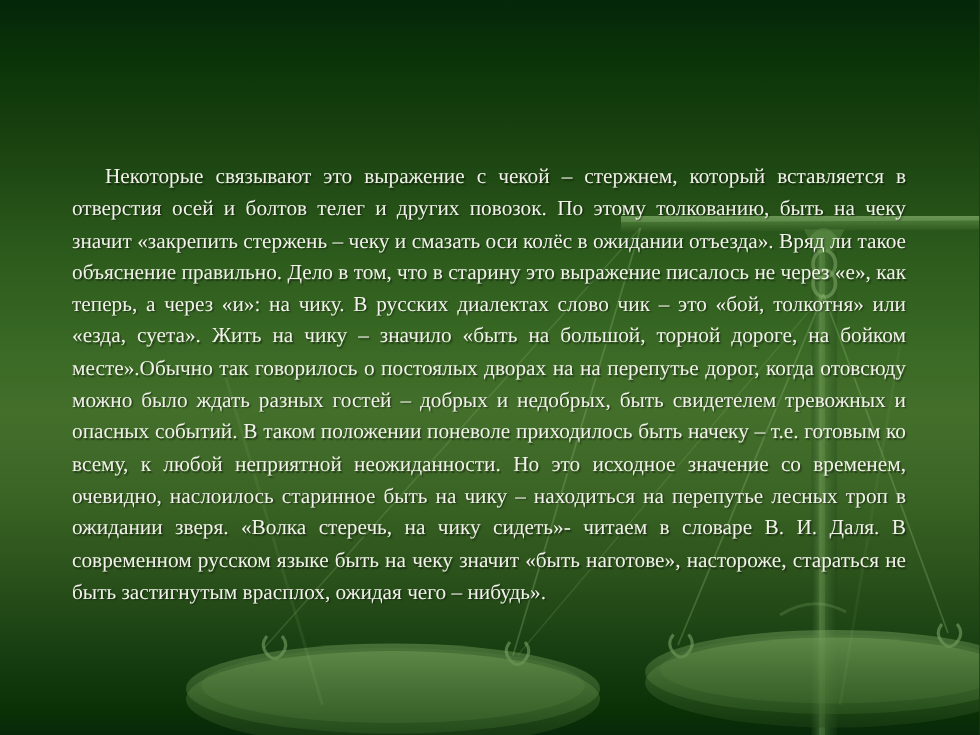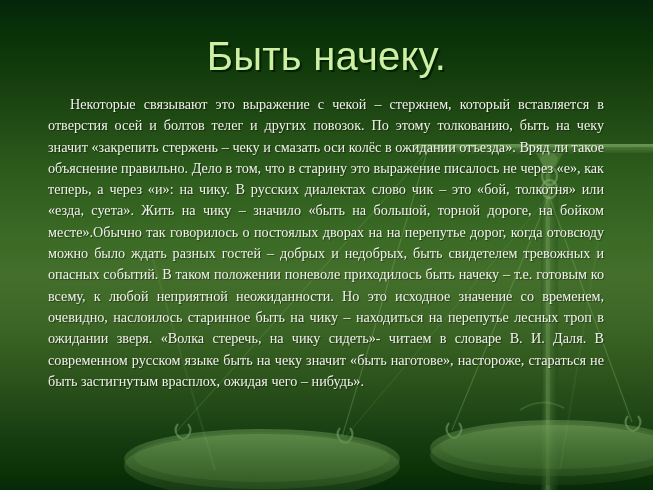--- a/index.html
+++ b/index.html
@@ -53,21 +53,21 @@
     color: #cdf0a5;
     letter-spacing: 0.2px;
     text-shadow: 2px 2px 1px rgba(2,26,2,0.85);
     white-space: nowrap;
   }
 
   
   #body-text {
     position: absolute;
     left: 48px;
-    top: 94px;
+    top: 108px;
     width: 556px;
     font-size: 14.2px;
     line-height: 21.3px;
     color: #f2f2ea;
     text-align: justify;
     text-indent: 22px;
     text-shadow: 1px 1px 1px rgba(0,0,0,0.45);
     -webkit-font-smoothing: antialiased;
   }
 </style>
@@ -131,17 +131,16 @@
     <ellipse cx="556" cy="455" rx="126" ry="30" fill="url(#panGrad)"></ellipse>
     <ellipse cx="556" cy="448" rx="126" ry="28" fill="url(#panGradTop)"></ellipse>
     <ellipse cx="556" cy="446" rx="116" ry="23" fill="#5e8e48" opacity="0.20"></ellipse>
 
     <path d="M520 410 q22 -14 44 -2" fill="none" stroke="#8fba76" stroke-opacity="0.22" stroke-width="2"></path>
 
     <path d="M150 250 L215 470" stroke="#9ac181" stroke-opacity="0.10" stroke-width="2"></path>
     <path d="M600 230 L560 470" stroke="#9ac181" stroke-opacity="0.08" stroke-width="2"></path>
   </svg>
 
-  <div id="title">Быть начеку.</div>
 
   <div id="body-text">  Некоторые связывают это выражение с чекой – стержнем, который вставляется в отверстия осей и болтов телег и других повозок. По этому толкованию, быть на чеку значит «закрепить стержень – чеку и смазать оси колёс в ожидании отъезда». Вряд ли такое объяснение правильно. Дело в том, что в старину это выражение писалось не через «е», как теперь, а через «и»: на чику. В русских диалектах слово чик – это «бой, толкотня» или «езда, суета». Жить на чику – значило «быть на большой, торной дороге, на бойком месте».Обычно так говорилось о постоялых дворах на на перепутье дорог, когда отовсюду можно было ждать разных гостей – добрых и недобрых, быть свидетелем тревожных и опасных событий. В таком положении поневоле приходилось быть начеку – т.е. готовым ко всему, к любой неприятной неожиданности. Но это исходное значение со временем, очевидно, наслоилось старинное быть на чику – находиться на перепутье лесных троп в ожидании зверя. «Волка стеречь, на чику сидеть»- читаем в словаре В. И. Даля. В современном русском языке быть на чеку значит «быть наготове», настороже, стараться не быть застигнутым врасплох, ожидая чего – нибудь».</div>
 
 </div>
 
 </body></html>

